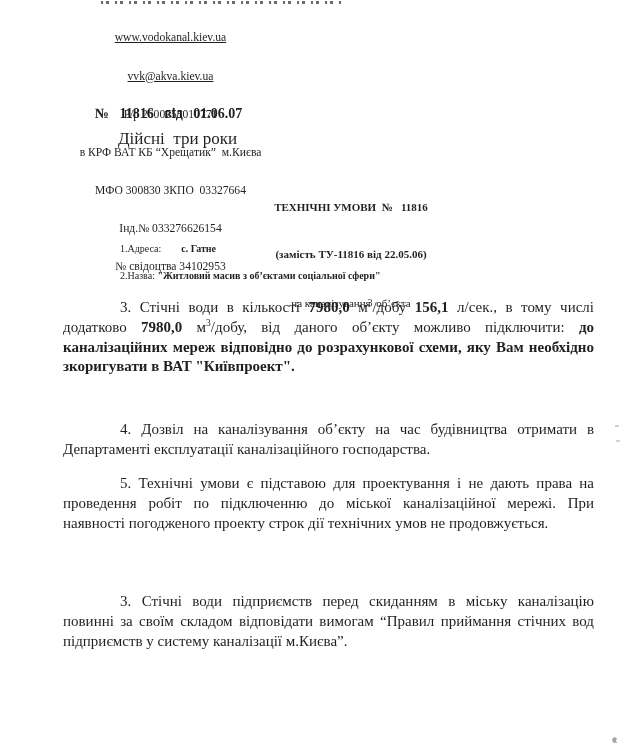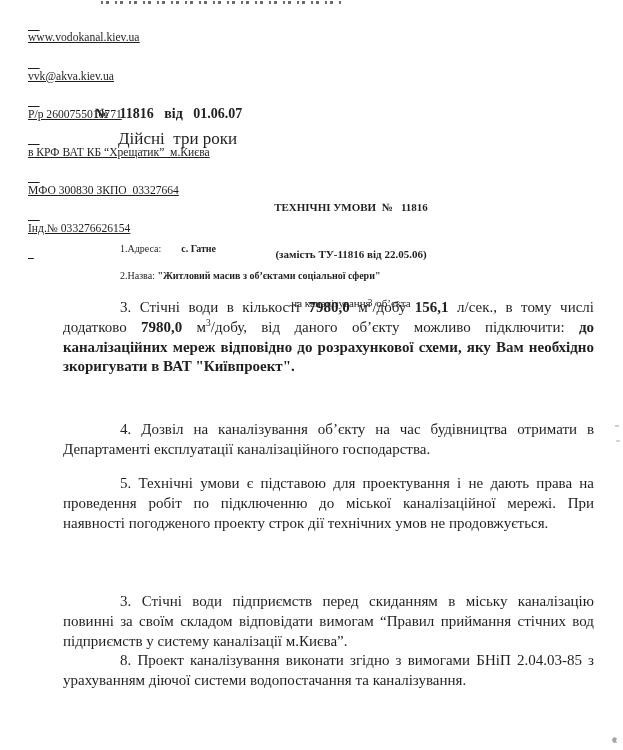--- a/index.html
+++ b/index.html
@@ -25,24 +25,24 @@
     height: 3px;
     background:
       repeating-linear-gradient(90deg, #3a3a3a 0 2px, transparent 2px 5px, #3a3a3a 5px 8px, transparent 8px 14px);
     opacity: 0.75;
   }
   .letterhead {
     position: absolute;
     top: 7px;
     left: 28px;
     width: 285px;
+    text-align: center;
     font-size: 11.6px;
     line-height: 12.7px;
     white-space: pre;
-    text-decoration: underline;
   }
   .u { text-decoration: underline; text-underline-offset: 1px; }
   .doc-number {
     position: absolute;
     top: 106px;
     left: 95px;
     font-size: 14px;
     font-weight: bold;
     white-space: pre;
   }
@@ -106,20 +106,21 @@
 
   <div class="clipped-line"></div>
 
   <div class="letterhead">
     <div class="u">www.vodokanal.kiev.ua</div>
     <div class="u">vvk@akva.kiev.ua</div>
     <div>Р/р 2600755010771</div>
     <div>в КРФ ВАТ КБ “Хрещатик”  м.Києва</div>
     <div>МФО 300830 ЗКПО  03327664</div>
     <div>Інд.№ 033276626154</div>
+    <div>№ свідоцтва 34102953</div>
   </div>
 
   <div class="doc-number">№   11816   від   01.06.07</div>
 
   <div class="validity">Дійсні  три роки</div>
 
   <div class="title">
     <div class="b">ТЕХНІЧНІ УМОВИ  №   11816</div>
     <div class="b">(замість ТУ-11816 від 22.05.06)</div>
     <div class="t3">на каналізування  об’єкта</div>
@@ -131,19 +132,18 @@
 
   <div class="body-par" style="top:298px"><span>3. Стічні води в кількості </span><span class="run-bold">7980,0</span><span> м</span><span class="run-sup">3</span><span>/добу </span><span class="run-bold">156,1</span><span> л/сек., в тому числі додатково </span><span class="run-bold">7980,0</span><span> м</span><span class="run-sup">3</span><span>/добу, від даного об’єкту можливо підключити: </span><span class="run-bold">до каналізаційних мереж відповідно до розрахункової схеми, яку Вам необхідно зкоригувати в ВАТ "Київпроект".</span></div>
 
   <div class="body-par" style="top:420px">4. Дозвіл на каналізування об’єкту на час будівництва отримати в Департаменті експлуатації каналізаційного господарства.</div>
 
   <div class="body-par" style="top:474px">5. Технічні умови є підставою для проектування і не дають права на проведення робіт по підключенню до міської каналізаційної мережі. При наявності погодженого проекту строк дії технічних умов не продовжується.</div>
 
 
   <div class="body-par" style="top:592px">3. Стічні води підприємств перед скиданням в міську каналізацію повинні за своїм складом відповідати вимогам “Правил приймання стічних вод підприємств у систему каналізації м.Києва”.</div>
 
-  <div class="body-par" style="top:651px">8. Проект каналізування виконати згідно з вимогами БНіП 2.04.03-85 з урахуванням діючої системи водопостачання та каналізування.</div>
 
   <div class="speck-a"></div>
   <div class="speck-b"></div>
   <div class="speck-c"></div>
 
 </div>
 
 </body></html>

